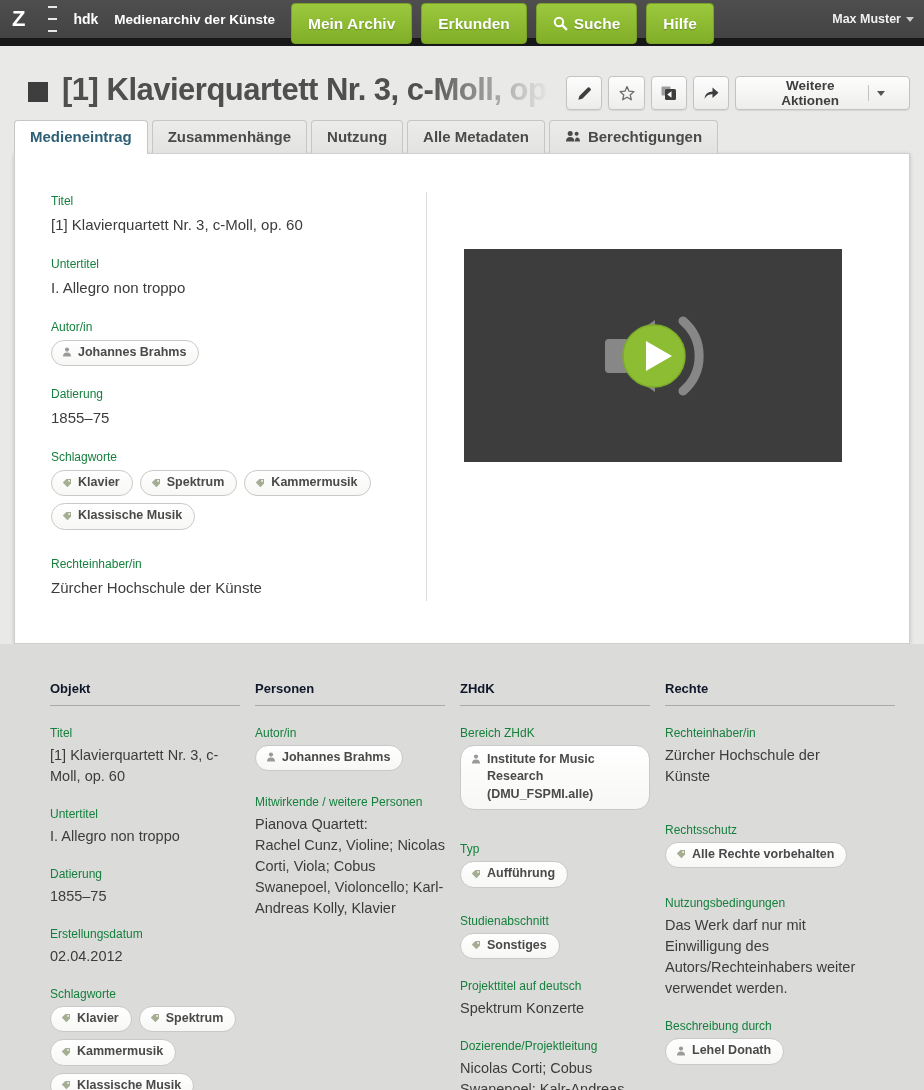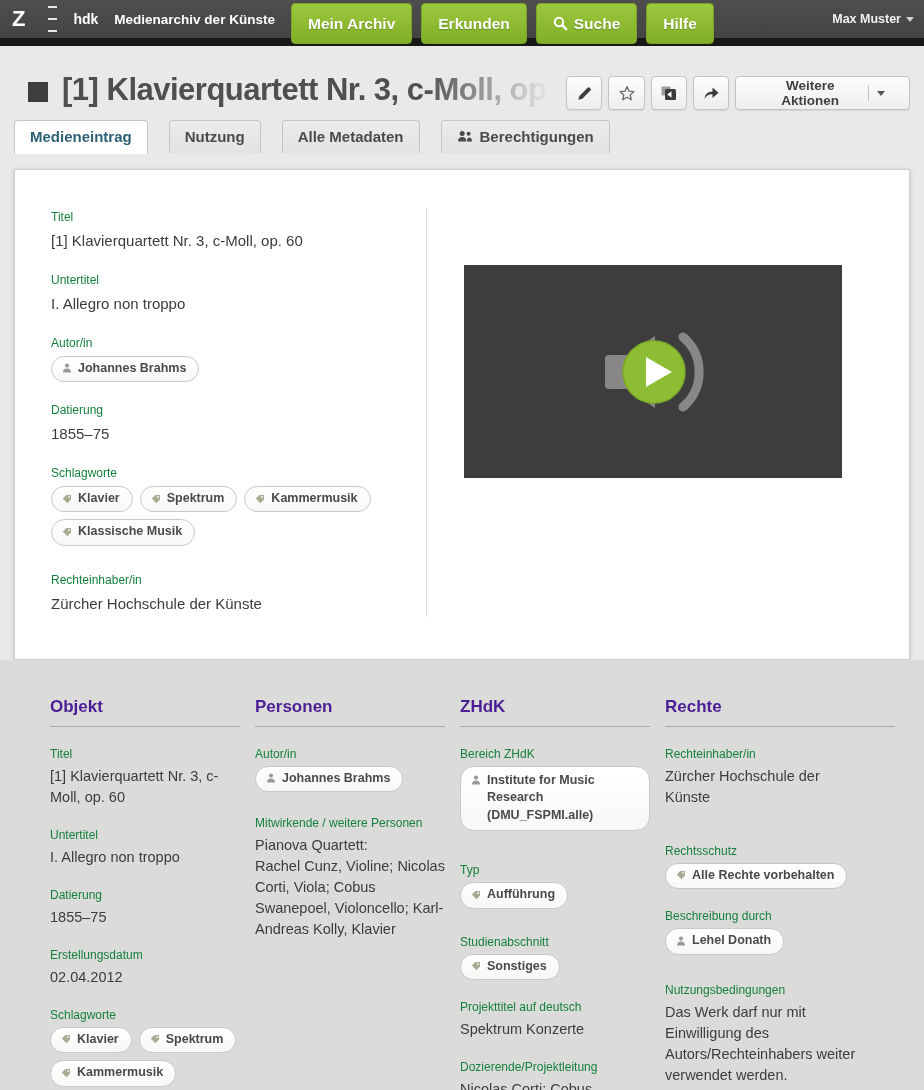--- a/index.html
+++ b/index.html
@@ -38,21 +38,21 @@
   .icon-btn { width:39px; height:34px; display:flex; align-items:center; justify-content:center;
               background:linear-gradient(#fdfdfd,#ededeb); border:1px solid #c3c3c1; border-radius:4px; cursor:pointer;
               box-shadow:0 1px 1px rgba(0,0,0,.08); }
   .more-btn { height:34px; display:flex; align-items:center; gap:8px; padding:0 24px;
               background:linear-gradient(#fdfdfd,#ededeb); border:1px solid #c3c3c1; border-radius:4px; cursor:pointer;
               font-size:13.5px; font-weight:bold; color:#3f3f3f; box-shadow:0 1px 1px rgba(0,0,0,.08); }
   .more-sep { width:1px; height:16px; background:#c3c3c1; }
   .more-btn .caret { border-top-color:#555; }
 
   
-  .tabs { display:flex; gap:21px; padding:0 0 16px 14px; position:relative; z-index:3; }
+  .tabs { display:flex; gap:4px; padding:0 0 0 14px; position:relative; z-index:3; }
   .tab { display:flex; align-items:center; gap:7px; padding:7px 15px 8px; font-size:15px; font-weight:bold; color:#4a4a4a;
          background:linear-gradient(#ececea,#e2e2e0); border:1px solid #c6c6c4; border-bottom:none;
          border-radius:4px 4px 0 0; cursor:pointer; }
   .tab.active { background:#fff; color:#2e6075; padding-bottom:9px; margin-bottom:-1px; }
 
   
   .panel { background:#fff; border:1px solid #cfcfcd; box-shadow:0 1px 4px rgba(0,0,0,.18);
            margin:0 14px; display:flex; min-height:400px; }
   .panel-left { flex:0 0 411px; padding:40px 0 44px 36px; }
   .panel-divider { width:1px; background:#ddddda; margin:38px 0 42px; }
@@ -68,21 +68,21 @@
           font-size:12.5px; font-weight:bold; color:#4a4a4a; cursor:pointer; max-width:100%; }
   .pill svg { flex:0 0 auto; }
   .pill .pill-text { line-height:1.4; }
 
   
   .media-box { width:378px; height:213px; background:#3d3d3d; display:flex; align-items:center; justify-content:center; cursor:pointer; }
 
   
   .meta { background:#dbdbd9; padding:37px 0 40px 50px; display:grid;
           grid-template-columns:190px 190px 190px 230px; column-gap:15px; align-items:start; }
-  .meta h2 { font-size:17px; font-weight:bold; color:#4c1d95; padding-bottom:9px; border-bottom:1px solid #a9a9a7; margin-bottom:20px; }
+  .meta h2 { font-size:13px; font-weight:bold; color:#0f172a; padding-bottom:9px; border-bottom:1px solid #a9a9a7; margin-bottom:20px; }
   .mfield { margin-bottom:20px; }
   .mfield .field-label { margin-bottom:5px; }
   .mfield .field-value { font-size:14.5px; }
 </style>
 </head>
 <body>
 
 <div class="top-bg">
 
   <header class="topbar">
@@ -161,20 +161,23 @@
         <span>Weitere Aktionen</span>
         <span class="more-sep"></span>
         <span class="caret"></span>
       </button>
     </div>
   </div>
 
   <div class="tabs">
     <div class="tab active">
       <span>Medieneintrag</span>
+    </div>
+    <div class="tab">
+      <span>Zusammenhänge</span>
     </div>
     <div class="tab">
       <span>Nutzung</span>
     </div>
     <div class="tab">
       <span>Alle Metadaten</span>
     </div>
     <div class="tab">
       <span style="display:flex">
         <svg width="16" height="13" viewBox="0 0 16 13">
@@ -447,33 +450,33 @@
           <span style="display:flex">
               <svg width="10" height="10" viewBox="0 0 10 10">
                 <path d="M0.8 4.6 L4.4 1 L9 1 L9 5.6 L5.4 9.2 Z" fill="#a5ad93"></path>
                 <circle cx="7.1" cy="2.9" r="0.9" fill="#fff"></circle>
               </svg>
             </span>
           <span class="pill-text">Alle Rechte vorbehalten</span>
         </span>
       </div>
     </div>
+    <div class="mfield" style="margin-top:28px">
+      <div class="field-label">Nutzungsbedingungen</div>
+      <div class="field-value" style="max-width:210px">Das Werk darf nur mit Einwilligung des Autors/Rechteinhabers weiter verwendet werden.</div>
+    </div>
     <div class="mfield">
       <div class="field-label">Beschreibung durch</div>
       <div class="pill-row">
         <span class="pill">
           <span style="display:flex">
             <svg width="10" height="10" viewBox="0 0 10 10">
                 <circle cx="5" cy="2.6" r="2.1" fill="#9a9a9a"></circle>
                 <path d="M1 9.6 Q1 5.6 5 5.6 Q9 5.6 9 9.6 Z" fill="#9a9a9a"></path>
               </svg>
           </span>
           <span class="pill-text">Lehel Donath</span>
         </span>
       </div>
     </div>
-    <div class="mfield" style="margin-top:28px">
-      <div class="field-label">Nutzungsbedingungen</div>
-      <div class="field-value" style="max-width:210px">Das Werk darf nur mit Einwilligung des Autors/Rechteinhabers weiter verwendet werden.</div>
-    </div>
   </div>
 
 </footer>
 
 </body></html>

